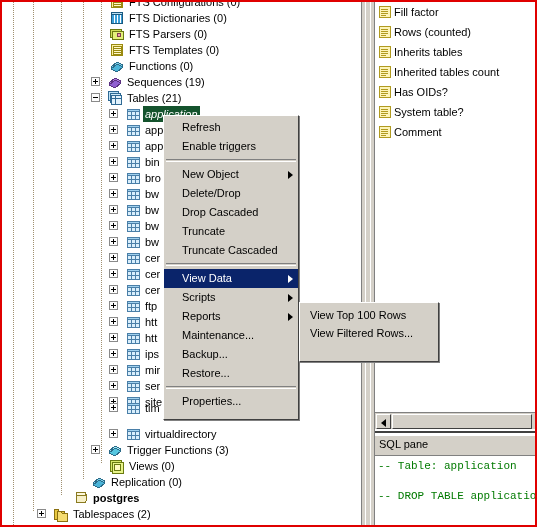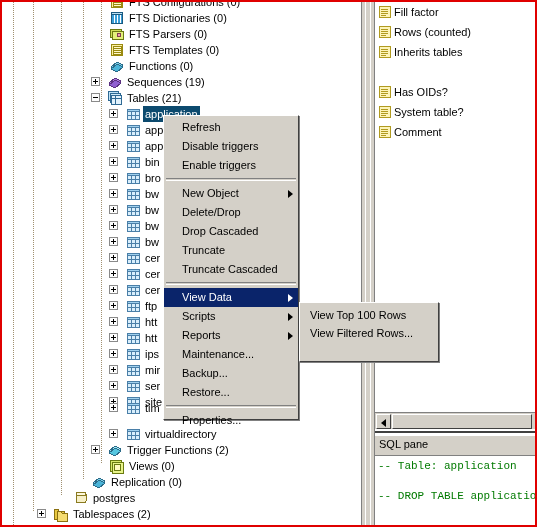--- a/index.html
+++ b/index.html
@@ -90,22 +90,23 @@
     background-repeat: repeat-x;
   }
   .tlabel {
     display: inline-block;
     vertical-align: top;
     padding: 0 2px;
     height: 16px;
     line-height: 16px;
   }
   .tlabel.sel {
-    background: #0c4a6e;
+    background: #14532d;
     color: #ffffff;
+    font-style: italic;
   }
 
   
   .ico {
     position: relative;
     display: inline-block;
     width: 16px;
     height: 16px;
     vertical-align: top;
     margin-right: 2px;
@@ -509,31 +510,31 @@
         <div class="tree-row" style="top: 424px; left: 105px;"><span class="exp plus"></span><span class="dots"></span><span class="ico"><svg width="16" height="16" viewBox="0 0 16 16" shape-rendering="crispEdges">
               <rect x="2" y="3" width="12" height="10" fill="#d8eefc" stroke="#4a7fa8"></rect>
               <rect x="2" y="3" width="12" height="2.5" fill="#9fd0ee" stroke="#4a7fa8"></rect>
               <line x1="6" y1="5.5" x2="6" y2="13" stroke="#4a7fa8"></line>
               <line x1="10" y1="5.5" x2="10" y2="13" stroke="#4a7fa8"></line>
               <line x1="2" y1="9" x2="14" y2="9" stroke="#4a7fa8"></line>
             </svg></span><span class="tlabel">virtualdirectory</span></div>
         <div class="tree-row" style="top: 440px; left: 87px;"><span class="exp plus"></span><span class="dots"></span><span class="ico"><svg width="16" height="16" viewBox="0 0 16 16" shape-rendering="crispEdges">
               <path d="M2 9 L8 4 L14 7 L8 12 Z" fill="#9fe8f5" stroke="#2a6a88"></path>
               <path d="M2 11 L8 6 L14 9 L8 14 Z" fill="#55c6e0" stroke="#2a6a88"></path>
-            </svg></span><span class="tlabel">Trigger Functions (2)</span></div>
+            </svg></span><span class="tlabel">Trigger Functions (3)</span></div>
         <div class="tree-row" style="top: 456px; left: 87px;"><span class="expspace"></span><span class="dots"></span><span class="ico"><svg width="16" height="16" viewBox="0 0 16 16" shape-rendering="crispEdges">
               <rect x="1" y="2" width="11" height="11" fill="#d8e86a" stroke="#6a7a10"></rect>
               <rect x="3" y="4" width="11" height="11" fill="#e8f48a" stroke="#6a7a10"></rect>
               <rect x="5" y="6" width="6" height="6" fill="#fff9c0" stroke="#6a7a10"></rect>
             </svg></span><span class="tlabel">Views (0)</span></div>
         <div class="tree-row" style="top: 472px; left: 69px;"><span class="expspace"></span><span class="dots"></span><span class="ico"><svg width="16" height="16" viewBox="0 0 16 16" shape-rendering="crispEdges">
               <path d="M2 9 L8 4 L14 7 L8 12 Z" fill="#7fd0e8" stroke="#2a6a88"></path>
               <path d="M2 11 L8 6 L14 9 L8 14 Z" fill="#4ab4d8" stroke="#2a6a88"></path>
             </svg></span><span class="tlabel">Replication (0)</span></div>
-        <div class="tree-row" style="top: 488px; left: 51px;"><span class="expspace"></span><span class="dots"></span><span class="ico"><svg width="16" height="16" viewBox="0 0 16 16" shape-rendering="crispEdges">
+        <div class="tree-row" style="top: 488px; left: 51px; font-weight: bold;"><span class="expspace"></span><span class="dots"></span><span class="ico"><svg width="16" height="16" viewBox="0 0 16 16" shape-rendering="crispEdges">
               <ellipse cx="8" cy="4" rx="5" ry="2" fill="#f2e8b0" stroke="#8a7a20"></ellipse>
               <path d="M3 4 L3 11 A5 2 0 0 0 13 11 L13 4 Z" fill="#f7f0c8" stroke="#8a7a20"></path>
               <ellipse cx="8" cy="4" rx="5" ry="2" fill="#fdf8dc" stroke="#8a7a20"></ellipse>
             </svg></span><span class="tlabel">postgres</span></div>
         <div class="tree-row" style="top: 504px; left: 33px;"><span class="exp plus"></span><span class="dots"></span><span class="ico"><svg width="16" height="16" viewBox="0 0 16 16" shape-rendering="crispEdges">
               <path d="M1 5 L1 13 L11 13 L11 5 L6 5 L5 3 L1 3 Z" fill="#e8c840" stroke="#8a7010"></path>
               <path d="M4 7 L4 15 L14 15 L14 7 L9 7 L8 5 L4 5 Z" fill="#f5dc70" stroke="#8a7010"></path>
             </svg></span><span class="tlabel">Tablespaces (2)</span></div>
         <div class="tree-row" style="top: 520px; left: 33px;"><span class="expspace"></span><span class="dots"></span><span class="ico"><svg width="16" height="16" viewBox="0 0 16 16" shape-rendering="crispEdges">
               <path d="M1 5 L1 13 L12 13 L12 5 L6 5 L5 3 L1 3 Z" fill="#f0d050" stroke="#8a7010"></path>
@@ -564,20 +565,27 @@
               <line x1="3" y1="8" x2="10" y2="8" stroke="#b09a20"></line>
               <line x1="3" y1="10" x2="8" y2="10" stroke="#b09a20"></line>
             </svg></span><span class="plabel">Rows (counted)</span></div>
         <div class="prop-row" style="top: 42px;"><span class="ico" style="width:14px;height:14px;margin-top:1px;"><svg width="13" height="13" viewBox="0 0 13 13" shape-rendering="crispEdges">
               <rect x="1" y="1" width="11" height="11" fill="#fdf4b8" stroke="#b09a20"></rect>
               <line x1="3" y1="4" x2="10" y2="4" stroke="#b09a20"></line>
               <line x1="3" y1="6" x2="10" y2="6" stroke="#b09a20"></line>
               <line x1="3" y1="8" x2="10" y2="8" stroke="#b09a20"></line>
               <line x1="3" y1="10" x2="8" y2="10" stroke="#b09a20"></line>
             </svg></span><span class="plabel">Inherits tables</span></div>
+        <div class="prop-row" style="top: 62px;"><span class="ico" style="width:14px;height:14px;margin-top:1px;"><svg width="13" height="13" viewBox="0 0 13 13" shape-rendering="crispEdges">
+              <rect x="1" y="1" width="11" height="11" fill="#fdf4b8" stroke="#b09a20"></rect>
+              <line x1="3" y1="4" x2="10" y2="4" stroke="#b09a20"></line>
+              <line x1="3" y1="6" x2="10" y2="6" stroke="#b09a20"></line>
+              <line x1="3" y1="8" x2="10" y2="8" stroke="#b09a20"></line>
+              <line x1="3" y1="10" x2="8" y2="10" stroke="#b09a20"></line>
+            </svg></span><span class="plabel">Inherited tables count</span></div>
         <div class="prop-row" style="top: 82px;"><span class="ico" style="width:14px;height:14px;margin-top:1px;"><svg width="13" height="13" viewBox="0 0 13 13" shape-rendering="crispEdges">
               <rect x="1" y="1" width="11" height="11" fill="#fdf4b8" stroke="#b09a20"></rect>
               <line x1="3" y1="4" x2="10" y2="4" stroke="#b09a20"></line>
               <line x1="3" y1="6" x2="10" y2="6" stroke="#b09a20"></line>
               <line x1="3" y1="8" x2="10" y2="8" stroke="#b09a20"></line>
               <line x1="3" y1="10" x2="8" y2="10" stroke="#b09a20"></line>
             </svg></span><span class="plabel">Has OIDs?</span></div>
         <div class="prop-row" style="top: 102px;"><span class="ico" style="width:14px;height:14px;margin-top:1px;"><svg width="13" height="13" viewBox="0 0 13 13" shape-rendering="crispEdges">
               <rect x="1" y="1" width="11" height="11" fill="#fdf4b8" stroke="#b09a20"></rect>
               <line x1="3" y1="4" x2="10" y2="4" stroke="#b09a20"></line>
@@ -608,21 +616,20 @@
       <div id="sql-text">-- Table: application
 
 -- DROP TABLE applicatio
 </div>
     </div>
 
   </div>
 
   <div class="menu" id="ctx-menu">
       <div class="mitem"><span>Refresh</span></div>
-      <div class="mitem"><span>Disable triggers</span></div>
       <div class="mitem"><span>Enable triggers</span></div>
       <div class="msep"></div>
       <div class="mitem"><span>New Object</span><span class="arrow"></span></div>
       <div class="mitem"><span>Delete/Drop</span></div>
       <div class="mitem"><span>Drop Cascaded</span></div>
       <div class="mitem"><span>Truncate</span></div>
       <div class="mitem"><span>Truncate Cascaded</span></div>
       <div class="msep"></div>
       <div class="mitem hi"><span>View Data</span><span class="arrow"></span></div>
       <div class="mitem"><span>Scripts</span><span class="arrow"></span></div>

